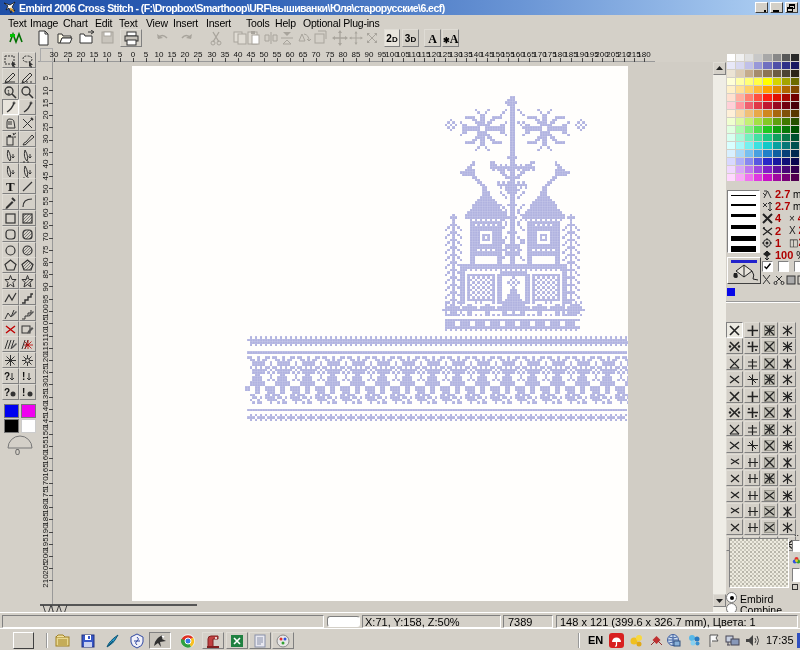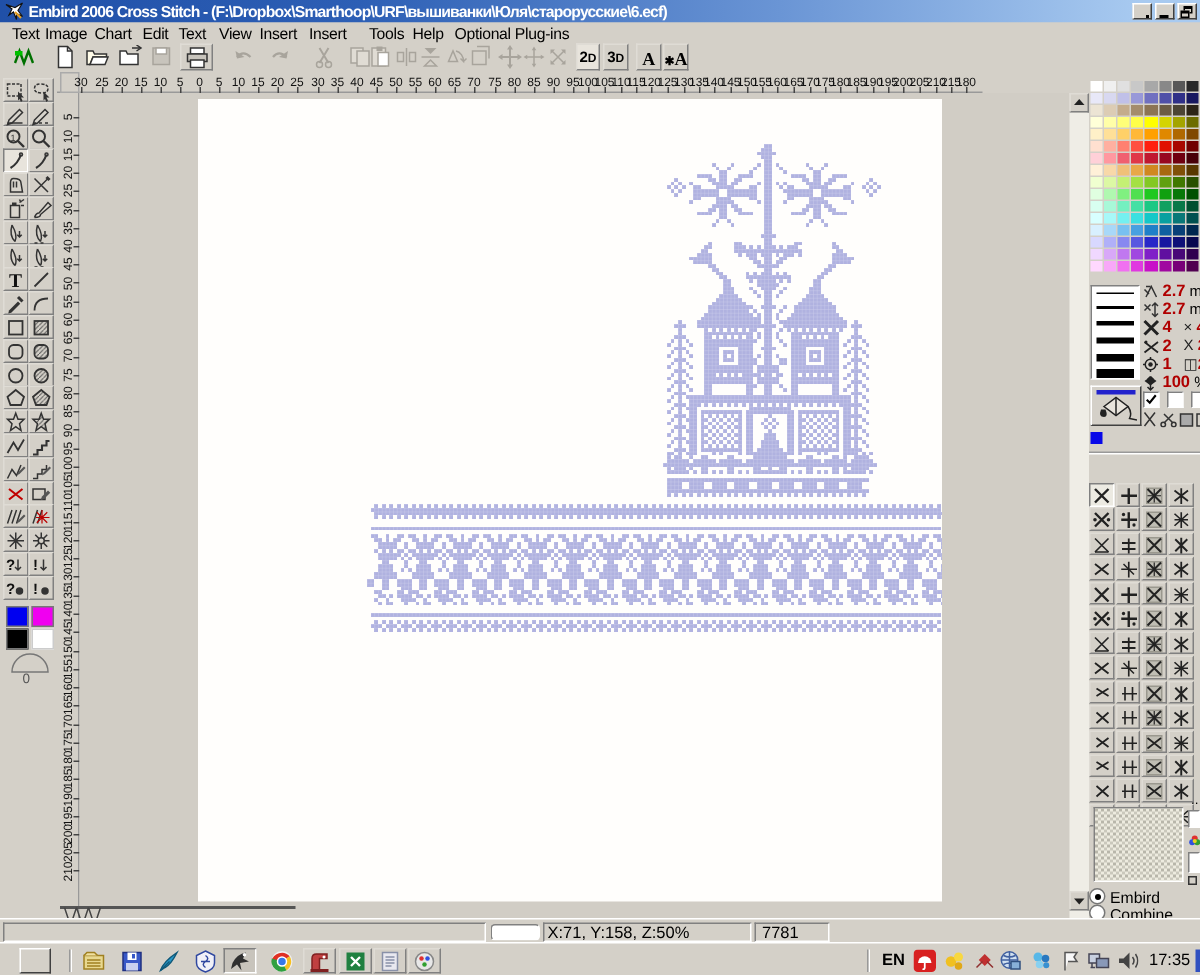--- a/index.html
+++ b/index.html
@@ -1193,21 +1193,22 @@
     <circle cx="2.8" cy="5.5" r="2" fill="#3050e0"></circle>
     <circle cx="6.2" cy="5.5" r="2" fill="#30a030"></circle>
     <circle cx="4.5" cy="4.7" r="1.4" fill="#e8d020"></circle>
   </svg>
 <div class="abs sunk" style="left:792px;top:568px;width:8px;height:14px;background:#fff"></div>
 <div class="abs" style="left:792px;top:584px;width:6px;height:6px;border:1px solid #333"></div>
 <div class="abs" style="left:0;top:612px;width:800px;height:16px;background:#d4d0c8;border-top:1px solid #fff">
 <div class="abs sunk" style="left:2px;top:2px;width:322px;height:13px"></div>
 <div class="abs sunk" style="left:327px;top:3px;width:33px;height:11px;background:#fff;border-radius:3px"></div>
 <div class="abs sunk" style="left:362px;top:2px;width:139px;height:13px;padding:0 2px">X:71, Y:158, Z:50%</div>
-<div class="abs sunk" style="left:503px;top:2px;width:50px;height:13px;padding:0 4px">7781</div>
+<div class="abs sunk" style="left:503px;top:2px;width:50px;height:13px;padding:0 4px">7389</div>
+<div class="abs sunk" style="left:556px;top:2px;width:242px;height:13px;padding:0 3px;white-space:nowrap">148 x 121 (399.6 x 326.7 mm), Цвета: 1</div>
 </div>
 <div class="abs" style="left:0;top:628px;width:800px;height:22px;background:#d4d0c8;border-top:1px solid #fff">
 <div class="abs bev" style="left:13px;top:3px;width:16px;height:17px;padding-left:19px;white-space:nowrap;overflow:hidden">
 <svg width="12" height="12" viewBox="0 0 12 12" style="display:inline-block;vertical-align:-2px">
 <path d="M0.5 3.5 Q2 2.5 3.5 3.2 L5 3.8 L5.6 1.2 Q4 0.8 2.5 1.5 Q1.2 2 1 2.8 Z" fill="#e03024"></path>
 <path d="M6.3 1.4 L5.7 4 L7.2 4.6 Q9 5.3 10.8 4.6 L11.4 2 Q9.6 2.7 7.8 2 Z" fill="#40a040"></path>
 <path d="M0.3 4.6 Q1.8 3.8 3.3 4.4 L4.8 5 L4.2 7.6 L2.7 7 Q1.2 6.4 0 7.2 Z" fill="#3060d0"></path>
 <path d="M5.5 5.2 L4.9 7.8 L6.4 8.4 Q8.2 9.1 10 8.4 L10.6 5.8 Q8.8 6.5 7 5.8 Z" fill="#e8c820"></path>
 </svg><b style="font-size:10px;letter-spacing:-0.3px"> Пуск</b></div>
 <div class="abs" style="left:46px;top:4px;width:2px;height:15px;border-left:1px solid #999;border-right:1px solid #fff"></div>

